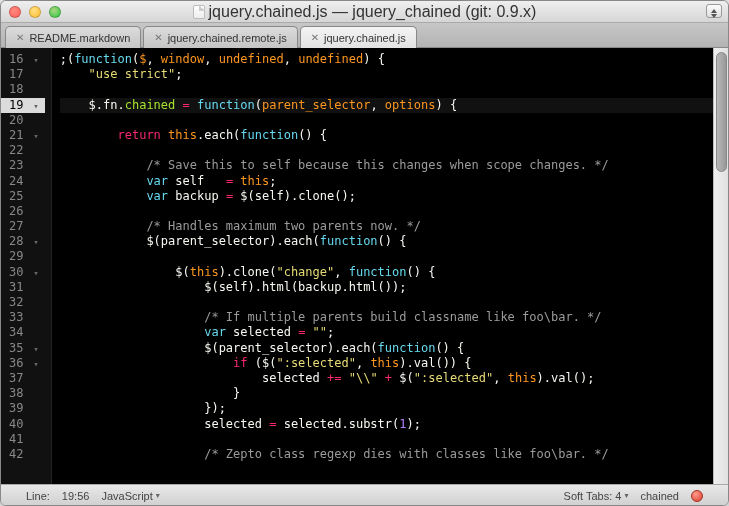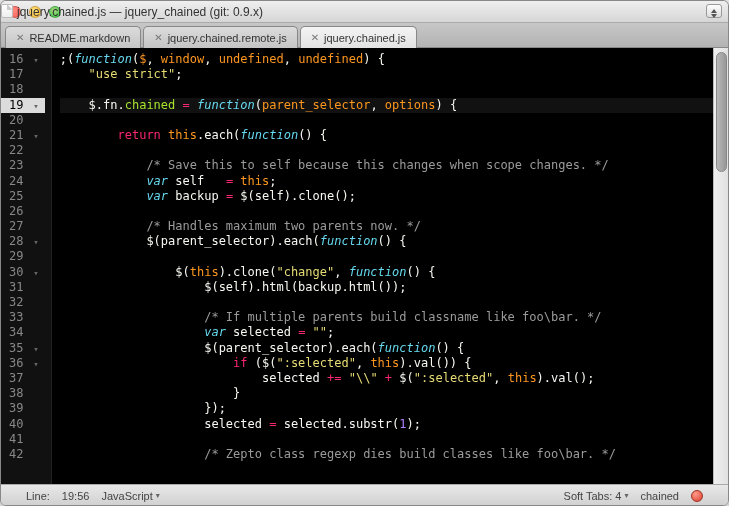--- a/index.html
+++ b/index.html
@@ -3,38 +3,38 @@
 <meta charset="utf-8">
 <style>
   *{margin:0;padding:0;box-sizing:border-box;-webkit-font-smoothing:antialiased}
   body{font-family:"Lucida Grande","Helvetica Neue",sans-serif;font-size:11px;background:#ececec;width:729px;height:506px;overflow:hidden;border:1px solid #888;border-radius:6px;box-shadow:0 2px 8px rgba(0,0,0,.3)}
   .titlebar{height:22px;background:linear-gradient(#efefef,#d6d6d6);border-bottom:1px solid #aaa;display:flex;align-items:center;position:relative;border-radius:5px 5px 0 0}
   .traffic{display:flex;gap:8px;margin-left:8px}
   .tl{width:12px;height:12px;border-radius:50%;border:1px solid rgba(0,0,0,.2)}
   .tl.r{background:radial-gradient(circle at 40% 35%,#ff8a80,#ff5f57)}
   .tl.y{background:radial-gradient(circle at 40% 35%,#ffe082,#ffbd2e)}
   .tl.g{background:radial-gradient(circle at 40% 35%,#aed581,#28c940)}
-  .wtitle{position:absolute;left:0;right:0;text-align:left;color:#333;font-size:12px;pointer-events:none}
+  .wtitle{position:absolute;left:0;right:0;text-align:center;color:#333;font-size:16px;pointer-events:none}
   .doc-icon{display:inline-block;width:12px;height:14px;background:linear-gradient(#fff,#eee);border:1px solid #bbb;border-radius:2px;vertical-align:-2px;margin-right:4px;position:relative}
   .doc-icon::after{content:"";position:absolute;right:-1px;top:-1px;border:3px solid transparent;border-left-color:#ccc;border-bottom-color:#ccc}
   .fs-btn{position:absolute;right:6px;top:3px;width:16px;height:14px;border:1px solid #999;border-radius:3px;background:linear-gradient(#fdfdfd,#dedede);display:flex;align-items:center;justify-content:center;color:#666;font-size:9px}
   .tabbar{height:25px;background:linear-gradient(#c7c7c7,#b3b3b3);border-bottom:1px solid #888;display:flex;align-items:flex-end;padding:0 4px}
   .tab{height:22px;padding:0 10px;display:flex;align-items:center;gap:5px;font-size:11px;color:#333;border:1px solid #888;border-bottom:none;border-radius:5px 5px 0 0;background:linear-gradient(#dcdcdc,#c4c4c4);margin-right:2px;cursor:default;position:relative;top:1px}
   .tab.active{background:linear-gradient(#f4f4f4,#e2e2e2)}
   .tab .x{color:#777;font-size:10px}
   .editor-wrap{position:relative;height:436px;background:#000}
   .editor{display:flex;height:100%;font-family:Menlo,Consolas,monospace;font-size:12px;overflow:hidden}
   .gutter{background:#111;color:#888;text-align:right;padding:4px 12px 0 8px;user-select:none;border-right:1px solid #222}
   .gutter .ln{height:15.2px;line-height:15.2px;white-space:pre}
   .gutter .hl{background:#dcdcdc;color:#000;margin-left:-8px;margin-right:-6px;padding-left:8px;padding-right:6px}
   .fold{color:#666;font-size:9px;display:inline-block;width:8px}
   .code{flex:1;color:#f8f8f2;padding:4px 0 0 8px;overflow:hidden}
   .code .cl{height:15.2px;line-height:15.2px;white-space:pre}
   .code .hl{background:#111}
-  .p{color:#f8f8f2}.kw{color:#66d9ef;font-style:italic}.kw2{color:#f92672}.st{color:#e6db74}.cm{color:#9b9b9b}.fn{color:#a6e22e}.id{color:#fd971f}.nm{color:#ae81ff}.op{color:#f92672}.th{color:#fd971f}
+  .p{color:#f8f8f2}.kw{color:#66d9ef;}.kw2{color:#f92672}.st{color:#e6db74}.cm{color:#9b9b9b}.fn{color:#a6e22e}.id{color:#fd971f}.nm{color:#ae81ff}.op{color:#f92672}.th{color:#fd971f}
   .vscroll{position:absolute;right:0;top:0;width:15px;height:100%;background:linear-gradient(90deg,#f0f0f0,#e0e0e0);border-left:1px solid #bbb}
   .vscroll .thumb{position:absolute;left:2px;width:11px;top:4px;height:120px;border-radius:6px;background:linear-gradient(90deg,#b8b8b8,#989898);border:1px solid #888}
   .statusbar{height:22px;display:flex;align-items:center;background:linear-gradient(#e8e8e8,#d0d0d0);border-top:1px solid #aaa;padding:0 25px;font-size:11px;color:#444;gap:12px}
   .statusbar .sp{flex:1}
   .dot{width:12px;height:12px;border-radius:50%;background:radial-gradient(circle at 35% 30%,#ff9a8a,#d94030);border:1px solid #a03020}
   .sel{display:flex;align-items:center;gap:3px;cursor:default}
   .tri{font-size:8px;color:#666}
   .expand-icon{border-style:solid;border-width:0 3px 4px 3px;border-color:transparent transparent #555 transparent;display:inline-block;position:relative}
   .expand-icon::after{content:"";position:absolute;left:-3px;top:5px;border-style:solid;border-width:4px 3px 0 3px;border-color:#555 transparent transparent transparent}
 </style>
@@ -119,21 +119,21 @@
 <div class="cl"></div>
 <div class="cl">                    <span class="cm">/* If multiple parents build classname like foo\bar. */</span></div>
 <div class="cl">                    <span class="kw">var</span><span class="p"> selected </span><span class="op">=</span><span class="p"> </span><span class="st">""</span><span class="p">;</span></div>
 <div class="cl">                    <span class="p">$(parent_selector).each(</span><span class="kw">function</span><span class="p">() {</span></div>
 <div class="cl">                        <span class="kw2">if</span><span class="p"> ($(</span><span class="st">":selected"</span><span class="p">, </span><span class="th">this</span><span class="p">).val()) {</span></div>
 <div class="cl">                            <span class="p">selected </span><span class="op">+=</span><span class="p"> </span><span class="st">"\\"</span><span class="p"> </span><span class="op">+</span><span class="p"> $(</span><span class="st">":selected"</span><span class="p">, </span><span class="th">this</span><span class="p">).val();</span></div>
 <div class="cl">                        <span class="p">}</span></div>
 <div class="cl">                    <span class="p">});</span></div>
 <div class="cl">                    <span class="p">selected </span><span class="op">=</span><span class="p"> selected.substr(</span><span class="nm">1</span><span class="p">);</span></div>
 <div class="cl"></div>
-<div class="cl">                    <span class="cm">/* Zepto class regexp dies build classes like foo\bar. */</span></div>
+<div class="cl">                    <span class="cm">/* Zepto class regexp dies with classes like foo\bar. */</span></div>
     </div>
   </div>
   <div class="vscroll">
     <div class="thumb"></div>
   </div>
 </div>
 
 <div class="statusbar">
   <span>Line:</span>
   <span class="sel">

